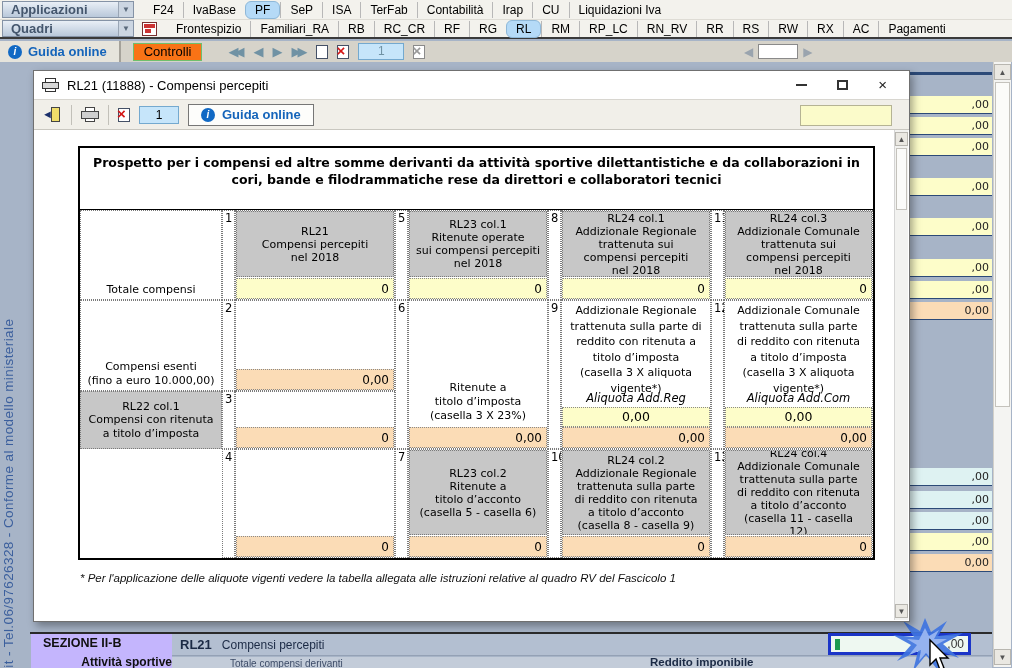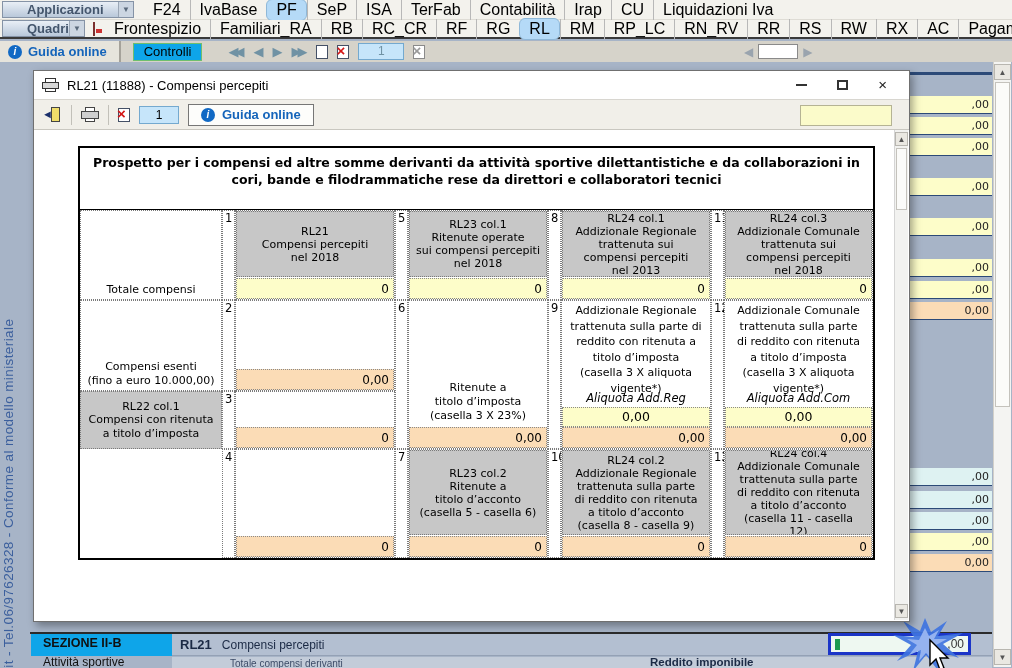--- a/index.html
+++ b/index.html
@@ -2,34 +2,34 @@
 <html><head>
 <meta charset="utf-8">
 <style>
   * { margin:0; padding:0; box-sizing:border-box; }
   html,body { width:1012px; height:668px; overflow:hidden; }
   body { position:relative; font-family:"Liberation Sans",sans-serif; background:#a7b4c7; font-size:12px; }
 
   
   .row1 { position:absolute; left:0; top:0; width:1012px; height:20px; background:#f3f2ed; display:flex; align-items:center; border-bottom:1px solid #dedcd5; }
   .row2 { position:absolute; left:0; top:20px; width:1012px; height:19px; background:#f3f2ed; display:flex; align-items:center; border-bottom:2px solid #3a3a3a; }
-  .dd { width:132px; height:17px; margin-left:2px; background:linear-gradient(#e9eff6,#b9c8da); border:1px solid #8593a6; display:flex; align-items:center; justify-content:space-between; padding-left:24px; font-weight:bold; color:#44566d; font-size:13px; }
+  .dd { width:132px; height:17px; margin-left:2px; background:linear-gradient(#e9eff6,#b9c8da); border:1px solid #8593a6; display:flex; align-items:center; justify-content:space-between; padding-left:8px; font-weight:bold; color:#44566d; font-size:13px; }
   .dd-arrow { width:15px; height:15px; background:#ccd6e2; border-left:1px solid #9aa6b5; color:#5a6a7c; font-size:8px; display:flex; align-items:center; justify-content:center; }
-  .tabs { display:flex; align-items:center; font-size:16px; color:#000; margin-left:10px; height:100%; }
+  .tabs { display:flex; align-items:center; font-size:12px; color:#000; margin-left:10px; height:100%; }
   .tab { padding:1px 9px; white-space:nowrap; cursor:default; }
   .tab + .tab { border-left:1px solid #b8b8b8; }
   .tab.selected { background:#b5daf7; border:1px solid #8fb8d8; border-radius:6px; }
   .quadri-ic { width:15px; height:14px; margin-left:8px; background:#fff; border:1px solid #7a3030; position:relative; }
   .quadri-ic::before { content:""; position:absolute; left:1px; top:1px; right:1px; height:4px; background:#c33; }
   .quadri-ic::after { content:""; position:absolute; left:2px; bottom:2px; width:6px; height:4px; background:#c33; }
 
   .row3 { position:absolute; left:0; top:41px; width:1012px; height:21px; background:#d6d3ca; display:flex; align-items:center; }
   .guida-main { display:flex; align-items:center; gap:6px; padding:0 12px 0 8px; font-weight:bold; color:#1464ba; font-size:13px; height:100%; background:#e6e4dc; border-right:2px solid #a5a29a; }
   .info-ic { width:14px; height:14px; border-radius:50%; background:#1169c4; color:#fff; font-size:10px; font-weight:bold; font-style:italic; display:flex; align-items:center; justify-content:center; flex:none; }
-  .controlli { margin-left:12px; background:#0ea5e9; border:1px solid #6fbf6d; padding:0 10px; height:18px; font-size:13px; color:#000; display:flex; align-items:center; }
+  .controlli { margin-left:12px; background:#f97316; border:1px solid #6fbf6d; padding:0 10px; height:18px; font-size:13px; color:#000; display:flex; align-items:center; }
   .nav { margin-left:26px; display:flex; align-items:center; gap:9px; color:#7092a4; font-size:13px; }
   .nav .dbl { letter-spacing:-4px; padding-right:4px; }
   .doc-ic { width:12px; height:14px; background:#fff; border:1px solid #445066; position:relative; }
   .xdoc { position:relative; width:12px; height:14px; background:#fff; border:1px solid #445066; }
   .xdoc .xmark { position:absolute; left:-2px; top:-4px; color:#d41616; font-weight:bold; font-size:15px; }
   .xdoc.disabled { border-color:#8a8a8a; }
   .xdoc.disabled .xmark { color:#9a9a9a; }
   .pagebox { width:46px; height:17px; background:#c6e5fa; border:1px solid #74a9cf; text-align:center; font-size:12px; line-height:15px; }
   .pager-right { position:absolute; left:744px; top:3px; display:flex; align-items:center; gap:5px; color:#9aa4ae; font-size:12px; }
   .pager-box { width:40px; height:15px; background:#fff; border:1px solid #8a8a8a; }
@@ -47,23 +47,23 @@
   .sb-main { position:absolute; right:1px; top:0; width:18px; height:605px; background:#f4f4f2; border-left:1px solid #d2d0ca; }
   .sb-btn { position:absolute; left:0; width:17px; height:16px; background:#eae8e2; border:1px solid #b8b6b0; color:#555; font-size:8px; display:flex; align-items:center; justify-content:center; }
   .sb-btn.top { top:2px; } .sb-btn.bottom { bottom:2px; }
   .sb-thumb { position:absolute; left:1px; top:20px; width:15px; height:325px; background:#fbfbf9; border:1px solid #c4c2bc; }
   .dlg-sb { position:absolute; right:1px; top:59px; bottom:1px; width:14px; background:#f2f2f0; border-left:1px solid #d5d5d5; }
   .dlg-sb .sb-btn { width:13px; height:14px; }
   .dlg-sb .sb-thumb { width:11px; top:18px; height:62px; }
 
   
   .bot-line { position:absolute; left:30px; top:570px; width:962px; height:2px; background:#2b2b2b; }
-  .bot-left { position:absolute; left:31px; top:572px; width:141px; height:22px; background:#0ea5e9; padding:2px 0 8px 12px; color:#101010; }
+  .bot-left { position:absolute; left:31px; top:572px; width:141px; height:34px; background:#c4b5fd; padding:2px 0 8px 12px; color:#101010; }
   .sezione { font-weight:bold; font-size:12.5px; }
-  .attivita { font-weight:normal; font-size:12px; margin-top:5px; }
+  .attivita { font-weight:bold; font-size:12px; margin-top:5px;text-align:right; }
   .bot-band { position:absolute; left:172px; top:572px; width:820px; height:22px; background:#b3bfd1; border-bottom:1px solid #94a1b5; display:flex; align-items:center; gap:10px; padding-left:8px; color:#1b2a45; }
   .rl21code { font-weight:bold; font-size:13px; }
   .band-title { font-size:12px; }
   .bot-sub { position:absolute; left:172px; top:595px; width:820px; height:11px; background:#c3ccd9; }
   .totale-sub { position:absolute; left:58px; top:1px; font-size:10px; color:#3d4c68; }
   .reddito { position:absolute; left:478px; top:-1px; font-weight:bold; font-size:11.5px; color:#1b2a45; }
   .active-field { position:absolute; left:828px; top:571px; width:143px; height:22px; background:#eef8f1; border:3px solid #1b35c8; display:flex; align-items:center; justify-content:flex-end; padding-right:4px; font-size:12px; color:#333; }
   .caret { position:absolute; left:4px; top:3px; width:5px; height:11px; background:#1d9b4e; }
   .click-fx { position:absolute; left:893px; top:556px; }
 
@@ -418,21 +418,21 @@
 
       <div class="numcell colN3 rA">8</div>
       <div class="numcell colN3 rBC">9</div>
       <div class="numcell colN3 rD">10</div>
 
       <div class="cell colC3 rA">
         <div class="ghead headA">RL24 col.1
 Addizionale Regionale
 trattenuta sui
 compensi percepiti
-nel 2013</div>
+nel 2018</div>
         <div class="inp inp-y">0</div>
       </div>
       <div class="cell colC3 rBC">
         <div class="c9-text">Addizionale Regionale
 trattenuta sulla parte di
 reddito con ritenuta a
 titolo d’imposta
 (casella 3 X aliquota
 vigente*)</div>
         <div class="aliq">Aliquota Add.Reg</div>
@@ -477,20 +477,21 @@
 Addizionale Comunale
 trattenuta sulla parte
 di reddito con ritenuta
 a titolo d’acconto
 (casella 11 - casella
 12)</div>
         <div class="inp inp-o">0</div>
       </div>
     </div>
 
+    <div class="footnote">* Per l'applicazione delle aliquote vigenti vedere la tabella allegata alle istruzioni relative al quadro RV del Fascicolo 1</div>
   </div>
 
   <div class="dlg-sb">
     <span class="sb-btn top">▲</span>
     <span class="sb-thumb"></span>
     <span class="sb-btn bottom">▼</span>
   </div>
 </div>
 
 </body></html>

